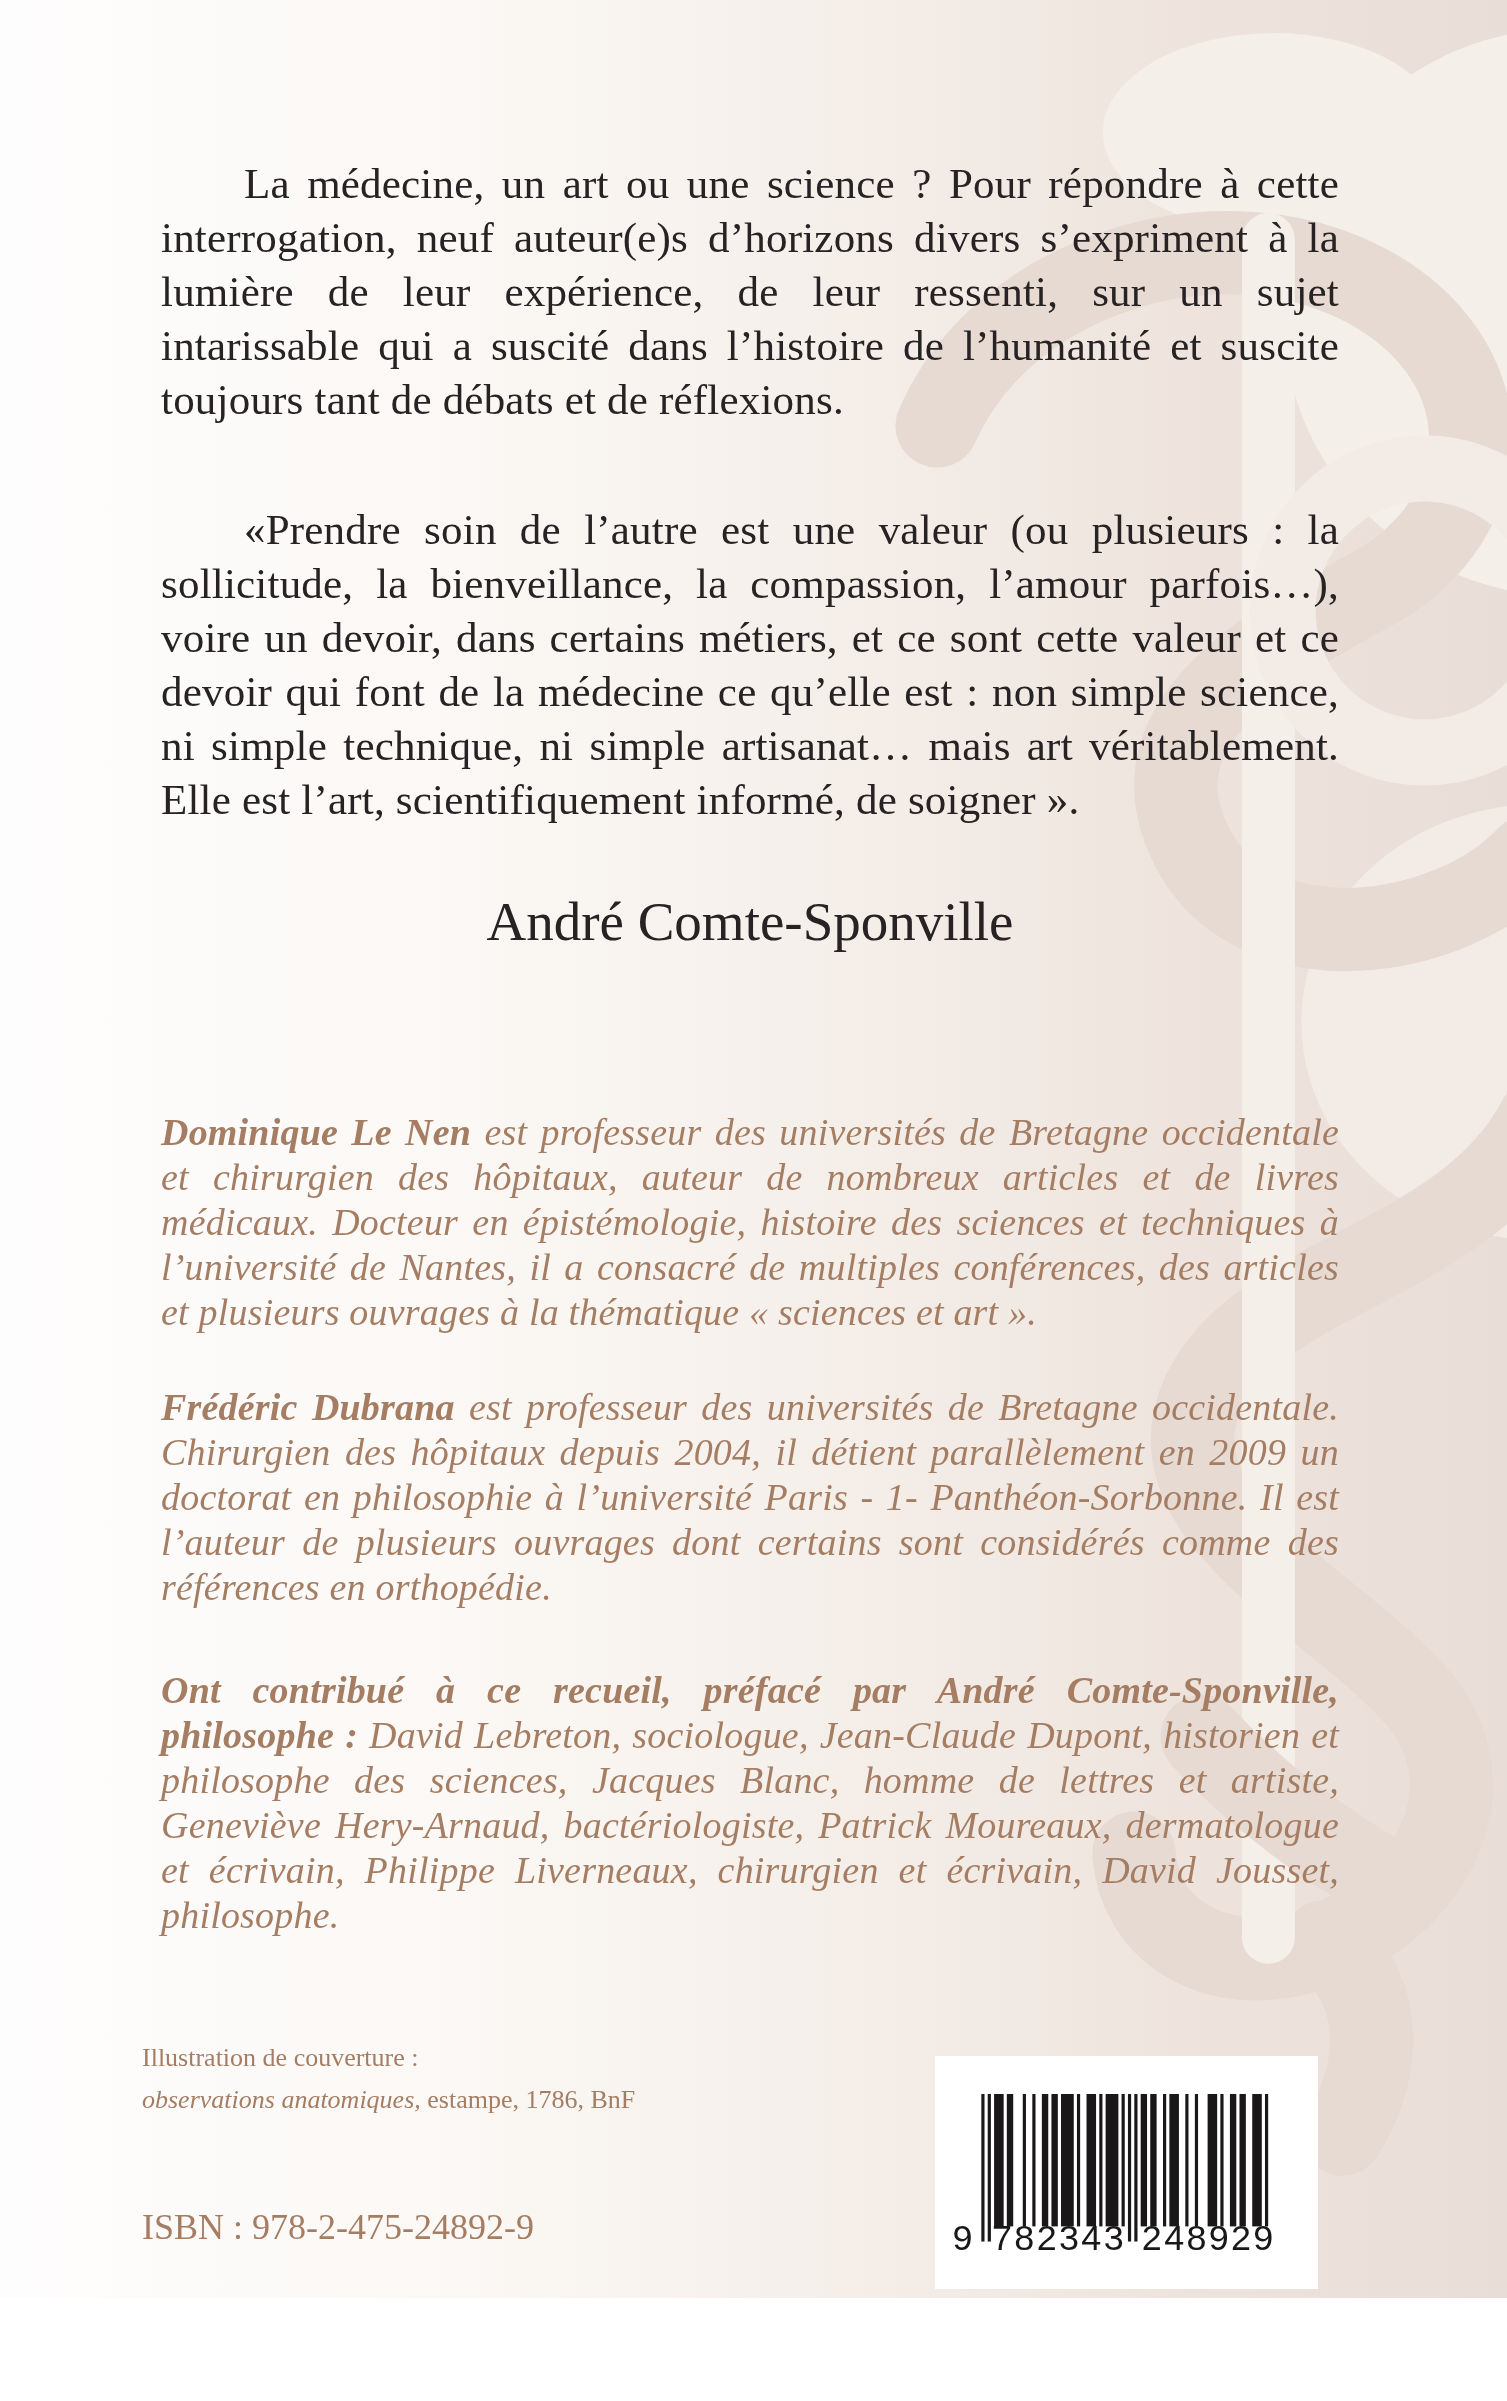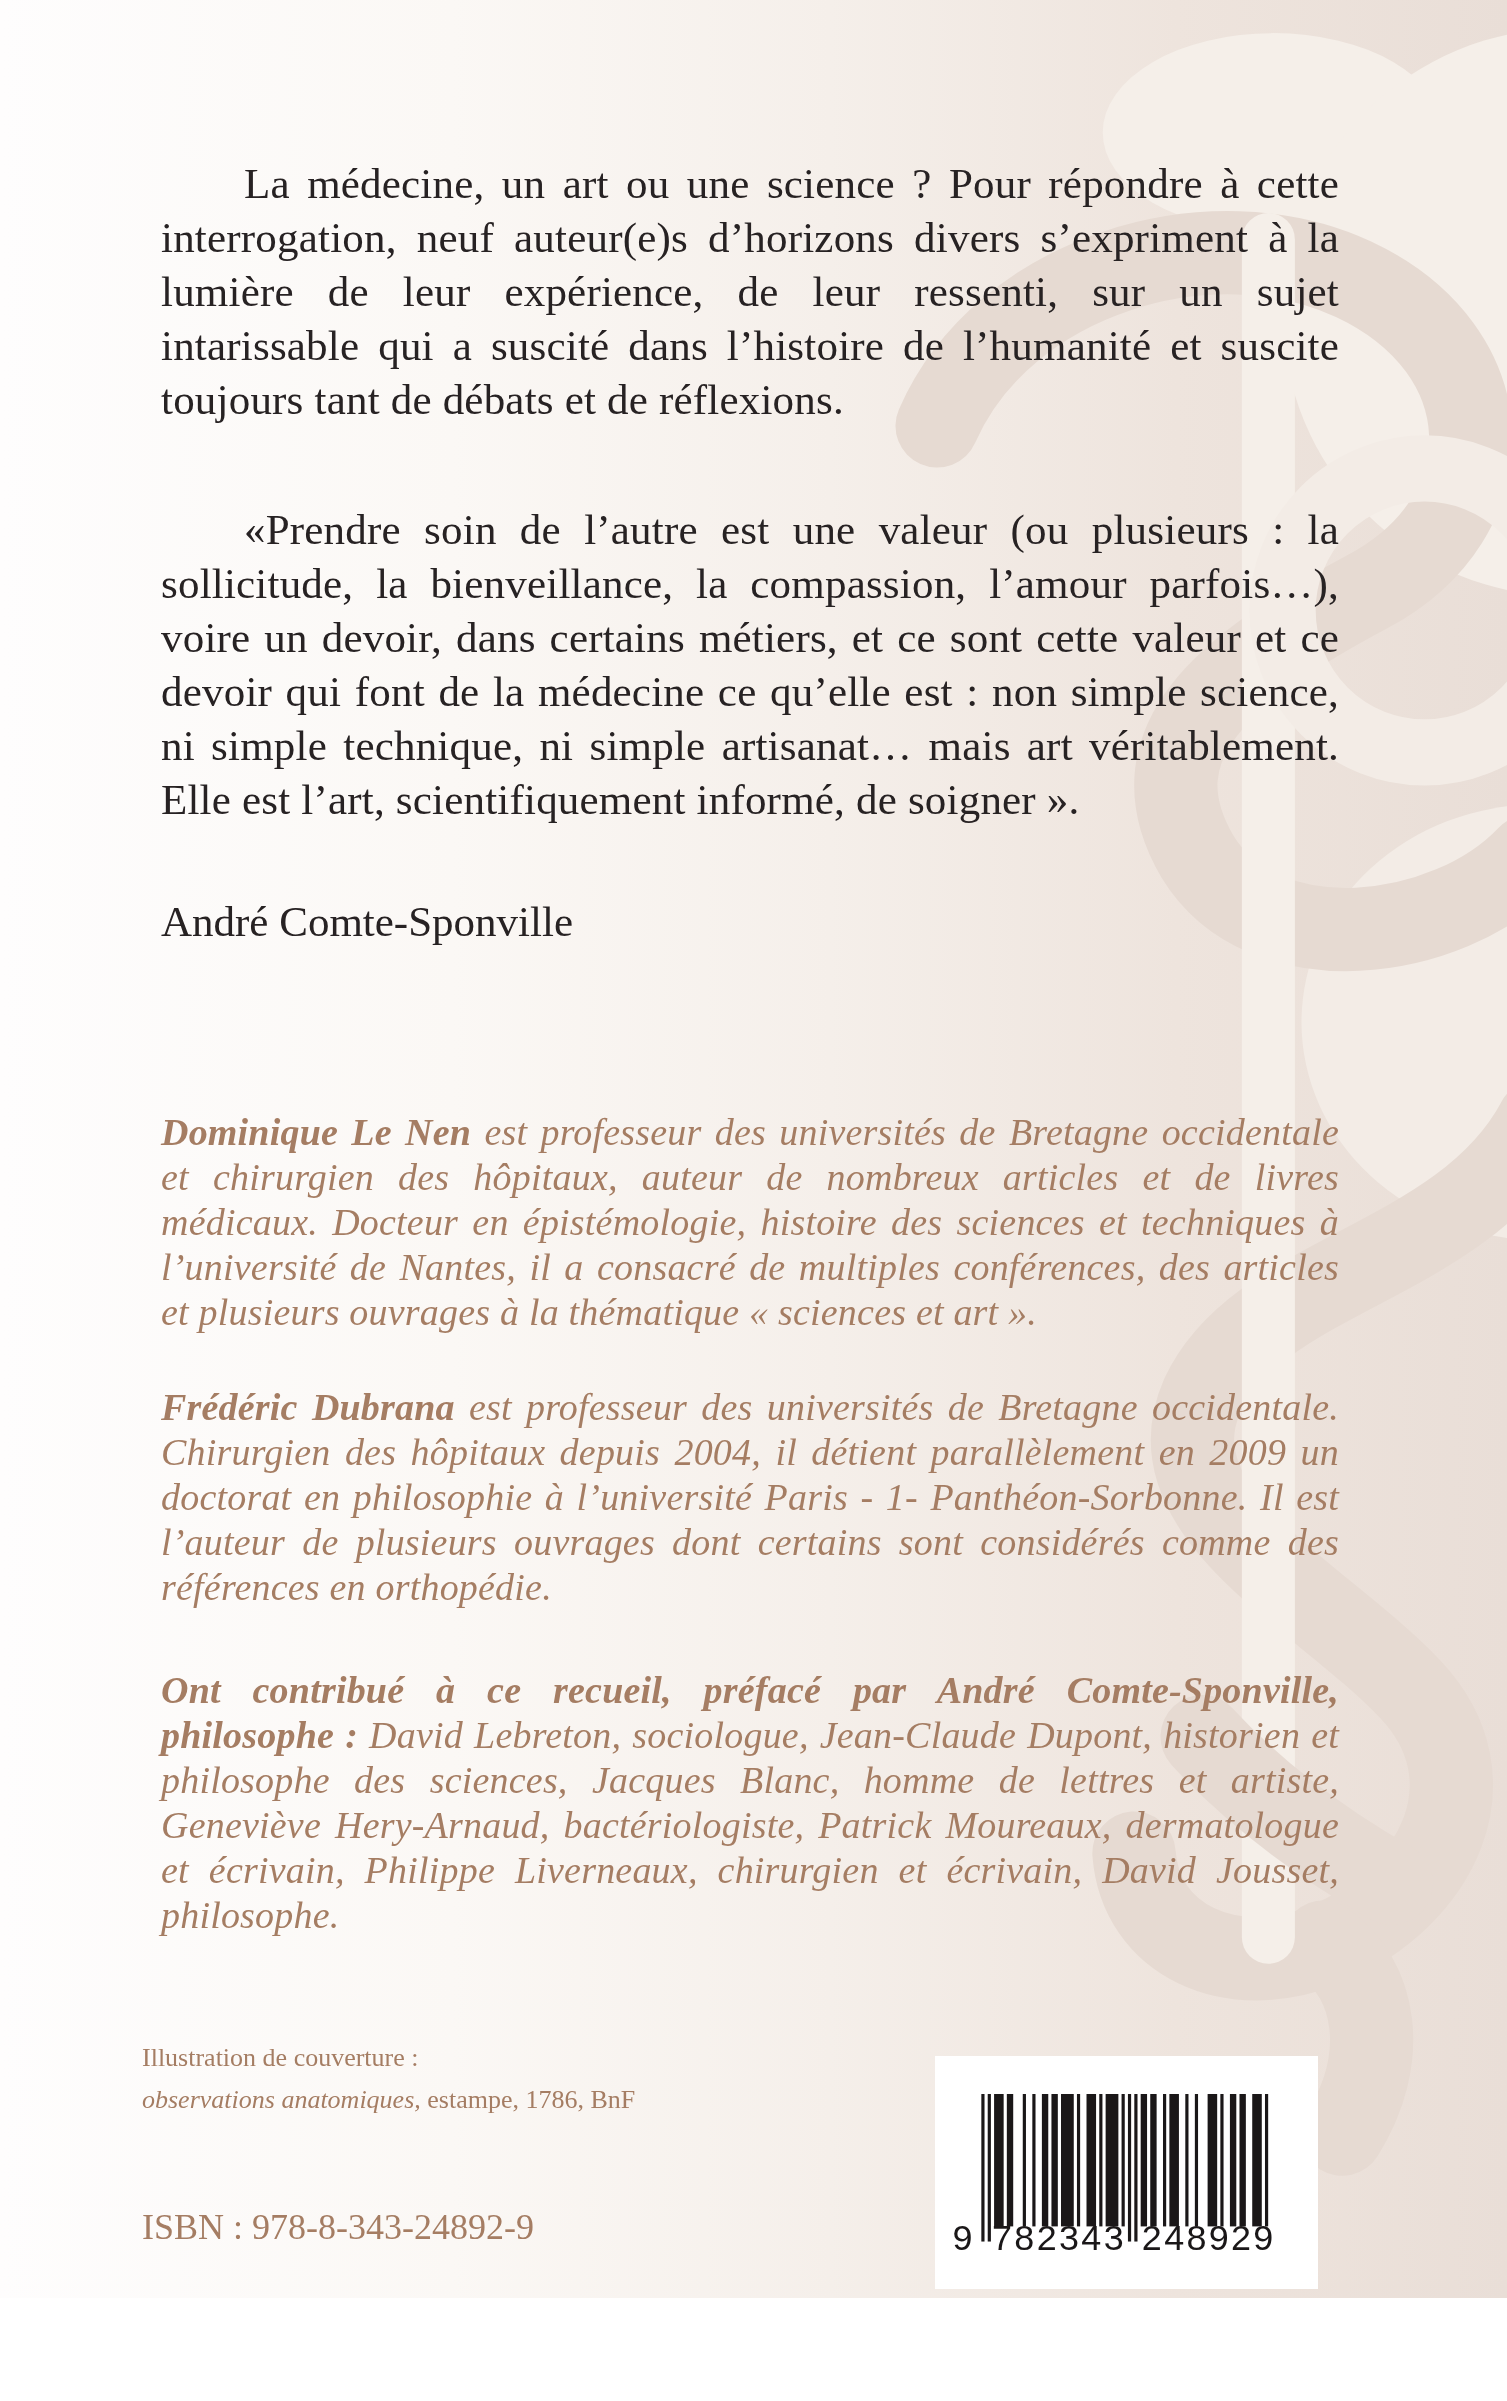--- a/index.html
+++ b/index.html
@@ -14,23 +14,23 @@
   .para{
     position:absolute;left:161px;width:1178px;
     text-align:justify;
     color:#272223;
     font-size:43px;line-height:54px;
     letter-spacing:0.2px;
   }
   .indent{text-indent:83px;}
   .attribution{
     position:absolute;left:161px;width:1178px;
-    text-align:left;
+    text-align:center;
     color:#272223;
-    font-size:43px;line-height:54px;
+    font-size:55px;line-height:54px;
   }
   .bio{
     font-style:italic;
     font-size:38px;line-height:45px;
     color:#a57d63;
   }
   .bio-name{font-weight:700;}
   .credit{
     position:absolute;left:142px;width:852px;
     color:#a57d63;
@@ -93,21 +93,21 @@
 
   <div class="para bio" style="top:1668px">
     <span class="bio-name">Ont contribué à ce recueil, préfacé par André Comte-Sponville, philosophe :</span><span> David Lebreton, sociologue, Jean-Claude Dupont, historien et philosophe des sciences, Jacques Blanc, homme de lettres et artiste, Geneviève Hery-Arnaud, bactériologiste, Patrick Moureaux, dermatologue et écrivain, Philippe Liverneaux, chirurgien et écrivain, David Jousset, philosophe.</span>
   </div>
 
   <div class="credit" style="top:2037px">
     <div>Illustration de couverture :</div>
     <div><span class="it">observations anatomiques,</span><span> estampe, 1786, BnF</span></div>
   </div>
 
-  <div class="isbn" style="top:2205px">ISBN : 978-8-343-24892-9</div>
+  <div class="isbn" style="top:2205px">ISBN : 978-2-475-24892-9</div>
 
   <div class="barcode-box">
     <svg id="barcode-svg" width="383" height="233" viewBox="0 0 405 246">
         <g fill="#1a1718">
           <rect x="49.00" y="40" width="3.37" height="156"></rect>
           <rect x="55.74" y="40" width="3.37" height="156"></rect>
           <rect x="62.48" y="40" width="10.11" height="140"></rect>
           <rect x="75.96" y="40" width="6.74" height="140"></rect>
           <rect x="92.81" y="40" width="3.37" height="140"></rect>
           <rect x="102.92" y="40" width="3.37" height="140"></rect>

